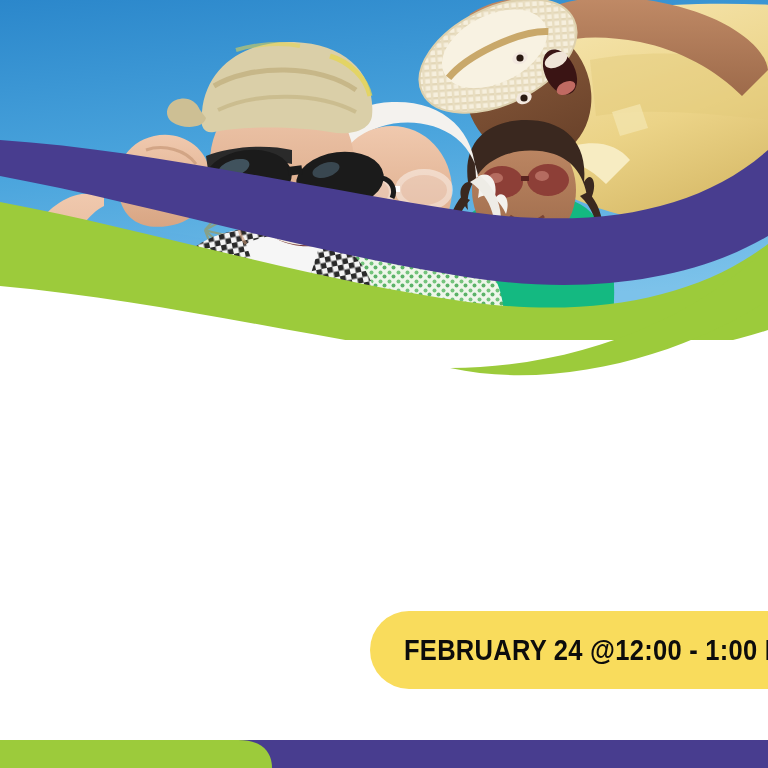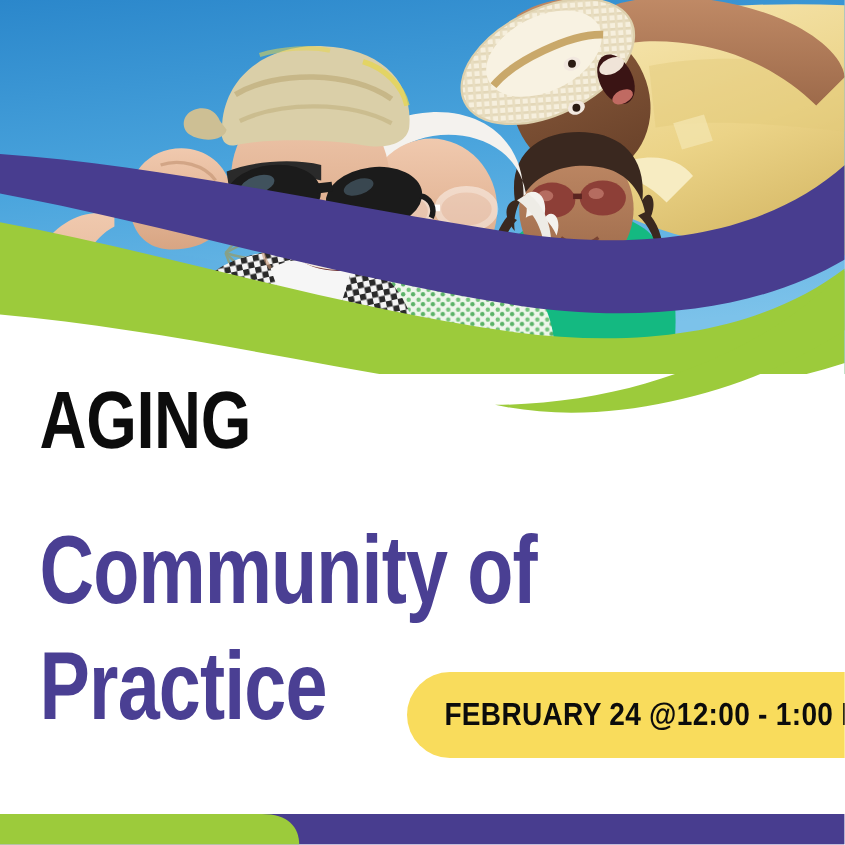--- a/index.html
+++ b/index.html
@@ -323,25 +323,20 @@
                C 520 370, 650 368, 768 330
                L 768 768
                L 0 768 Z" fill="#ffffff"></path>
 
       <path d="M768 246
                C 700 316, 580 368, 450 368
                C 560 392, 690 352, 768 300 Z" fill="#9ccb3b"></path>
     </svg>
   </div>
 
-  <div class="copy">
-    <div class="kicker">AGING</div>
-    <div class="headline headline-1">Community of</div>
-    <div class="headline headline-2">Practice</div>
-  </div>
 
   <div class="date-badge">
     <span class="date-badge-text">FEBRUARY 24 @12:00 - 1:00 PM</span>
   </div>
 
   <div class="footer-bar">
     <svg class="footer-svg" viewBox="0 0 768 28" preserveAspectRatio="none">
       <rect x="0" y="0" width="768" height="28" fill="#483d8f"></rect>
       <path d="M0 0 L 238 0 C 262 0, 272 12, 272 28 L 0 28 Z" fill="#9ccb3b"></path>
     </svg>

